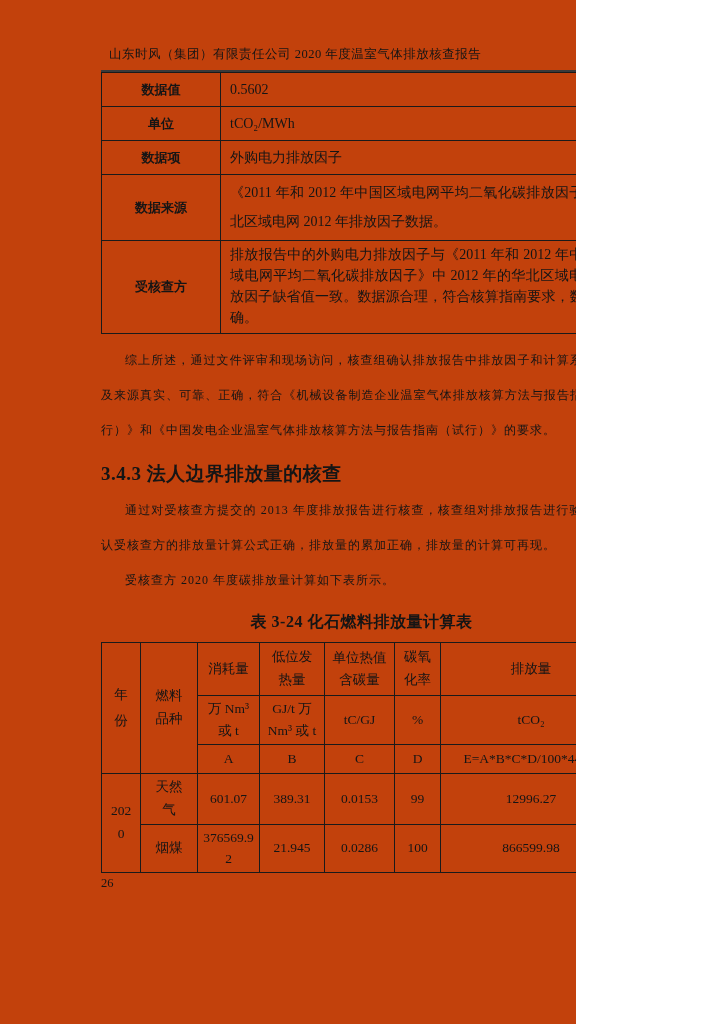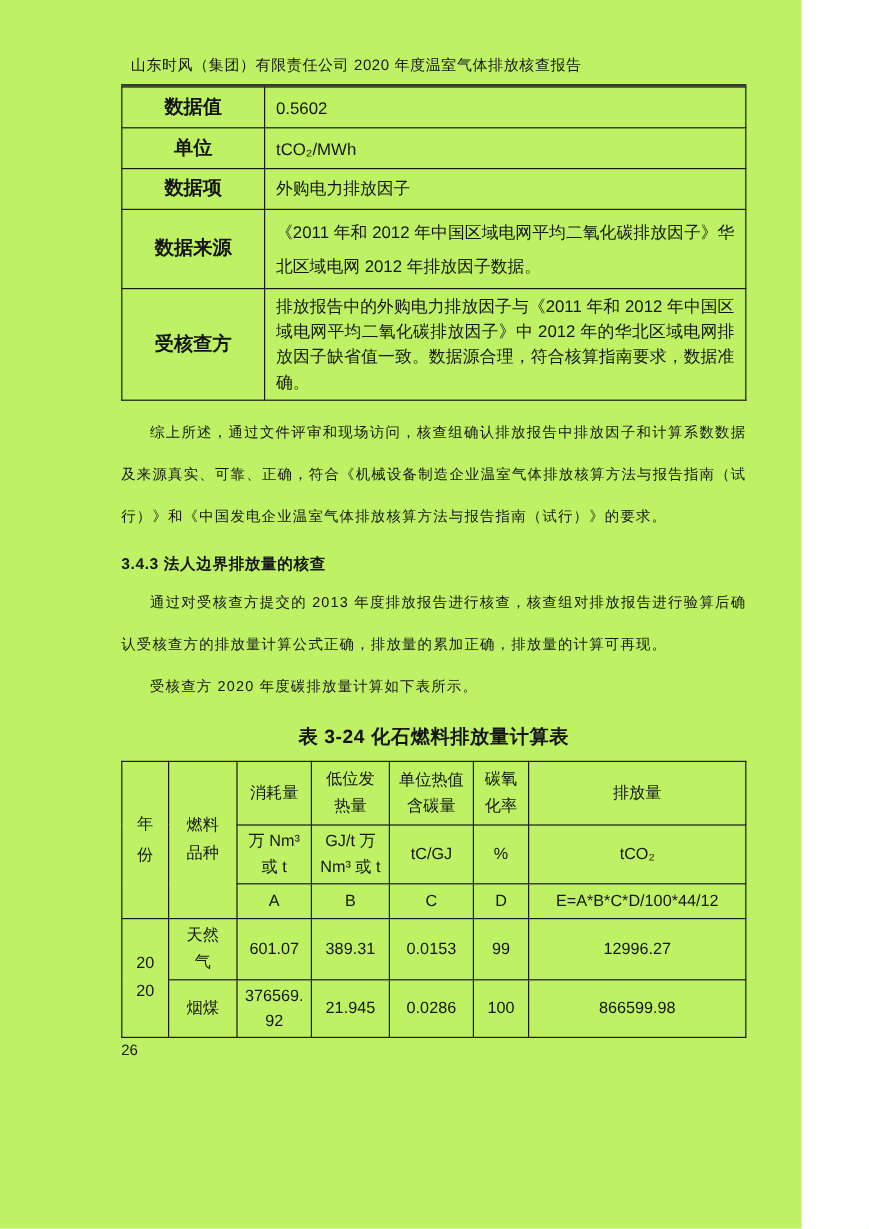--- a/index.html
+++ b/index.html
@@ -1,21 +1,21 @@
 <!DOCTYPE html>
 <html><head>
 <meta charset="utf-8">
 <style>
   html, body { margin:0; padding:0; background:#ffffff; }
   .page {
     position: relative;
-    width: 668px;
+    width: 576px;
     height: 1024px;
-    background: #bef264;
-    font-family: Liberation Sans, sans-serif;
+    background: #c2410c;
+    font-family: Liberation Serif, serif;
     color: #151515;
     overflow: hidden;
   }
   .content {
     position: absolute;
     left: 101px;
     top: 0;
     width: 521px;
   }
   .doc-header {
@@ -34,21 +34,21 @@
     margin-bottom: 11px;
   }
   table { border-collapse: collapse; width: 100%; table-layout: fixed; }
   td { border: 1px solid #1a1a1a; vertical-align: middle; }
 
   
   .t23 td.lbl {
     width: 114px;
     text-align: center;
     font-weight: bold;
-    font-size: 16px;
+    font-size: 13px;
     padding: 3px 2px;
   }
   .t23 td.val {
     font-size: 14px;
     padding: 3px 9px;
     text-align: justify;
     text-align-last: left;
   }
   .t23 tr.short td { height: 27px; }
   .t23 td.lh-loose { line-height: 2.05; padding-top: 4px; padding-bottom: 4px; }
@@ -60,21 +60,21 @@
     font-size: 12px;
     line-height: 35px;
     letter-spacing: 1px;
     text-indent: 2em;
     text-align: justify;
     text-align-last: left;
   }
   p.first-par { margin-top: 9px; }
   h3.section-heading {
     margin: 13px 0 6px 0;
-    font-size: 13px;
+    font-size: 19px;
     letter-spacing: 0.5px;
     font-weight: bold;
   }
 
   
   .t24 { text-align: center; font-size: 13.5px; }
   .t24 td { padding: 2px 3px; line-height: 1.6; }
   .t24 tr.hdr1 td { height: 48px; }
   .t24 tr.hdr2 td { height: 44px; }
   .t24 tr.hdr3 td { height: 24px; }

